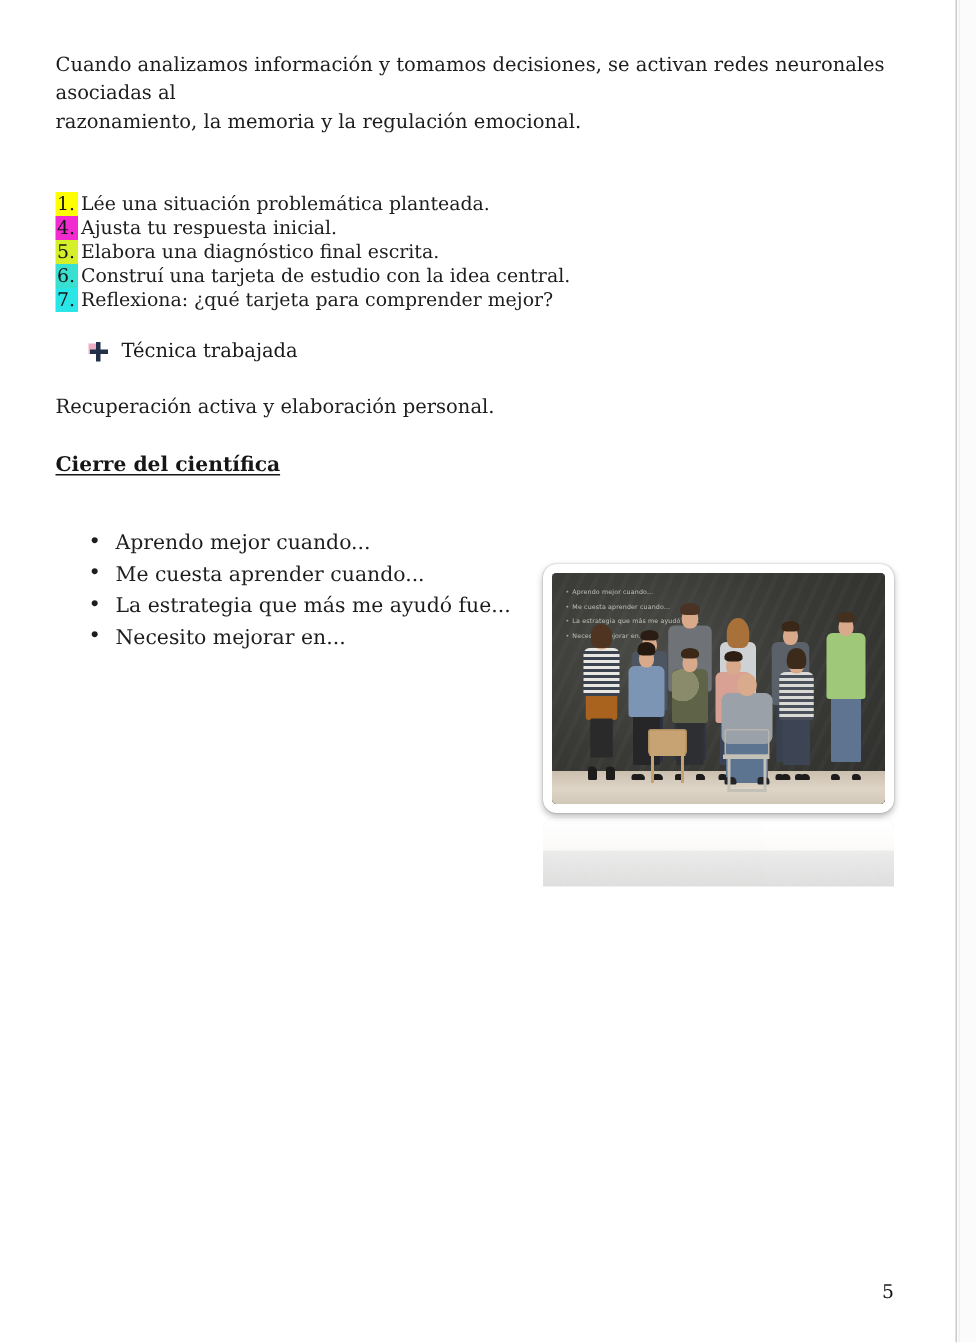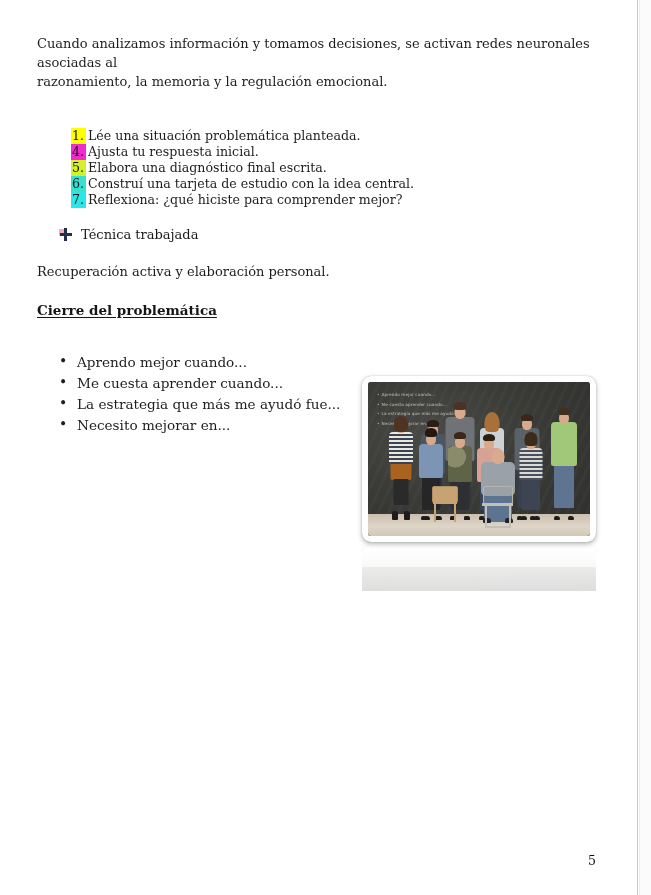--- a/index.html
+++ b/index.html
@@ -76,21 +76,20 @@
   .activities {
     list-style: none;
     margin: 0;
     padding: 0;
   }
   .activities li {
     font-size: 12.6px;
     line-height: 16px;
     white-space: nowrap;
     color: #1d1d1d;
-    margin-left: 34px;
   }
   .num {
     display: inline-block;
     min-width: 13px;
     padding: 0 1px;
     color: #141414;
   }
   .act-text { padding-left: 2px; }
 
   
@@ -332,41 +331,41 @@
     <div style="height:20px"></div>
 
 
     <div style="height:17px"></div>
 
     <ol class="activities" id="activities-list">
         <li><span class="num" style="background: rgb(255, 255, 0);">1.</span><span class="act-text">Lée una situación problemática planteada.</span></li>
         <li><span class="num" style="background: rgb(242, 43, 208);">4.</span><span class="act-text">Ajusta tu respuesta inicial.</span></li>
         <li><span class="num" style="background: rgb(213, 240, 40);">5.</span><span class="act-text">Elabora una diagnóstico final escrita.</span></li>
         <li><span class="num" style="background: rgb(55, 224, 208);">6.</span><span class="act-text">Construí una tarjeta de estudio con la idea central.</span></li>
-        <li><span class="num" style="background: rgb(43, 230, 230);">7.</span><span class="act-text">Reflexiona: ¿qué hiciste para comprender mejor?</span></li>
+        <li><span class="num" style="background: rgb(43, 230, 230);">7.</span><span class="act-text">Reflexiona: ¿qué tarjeta para comprender mejor?</span></li>
       </ol>
 
     <div style="height:19px"></div>
 
     <div class="technique-row">
       <span class="plus-bullet">
         <span class="sq"></span>
           <span class="cross-v"></span>
           <span class="cross-h"></span>
       </span>
       <span>Técnica trabajada</span>
     </div>
 
     <div style="height:20px"></div>
 
     <p class="para">Recuperación activa y elaboración personal.</p>
 
     <div style="height:21px"></div>
 
-    <h2 class="heading-plain-underline">Cierre del problemática</h2>
+    <h2 class="heading-plain-underline">Cierre del científica</h2>
 
     <div style="height:20px"></div>
 
 
     <div style="height:14px"></div>
 
     <ul class="completa-list" id="completa-list">
         <li>Aprendo mejor cuando...</li>
         <li>Me cuesta aprender cuando...</li>
         <li>La estrategia que más me ayudó fue...</li>

